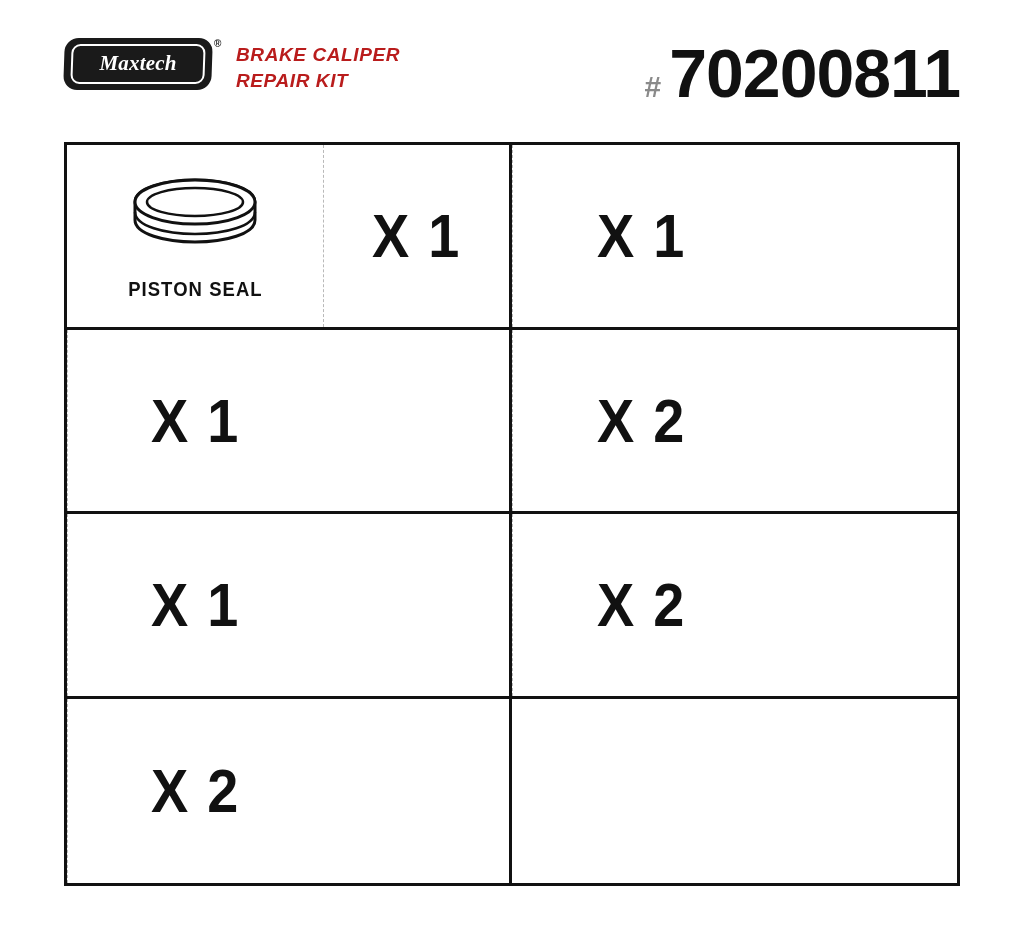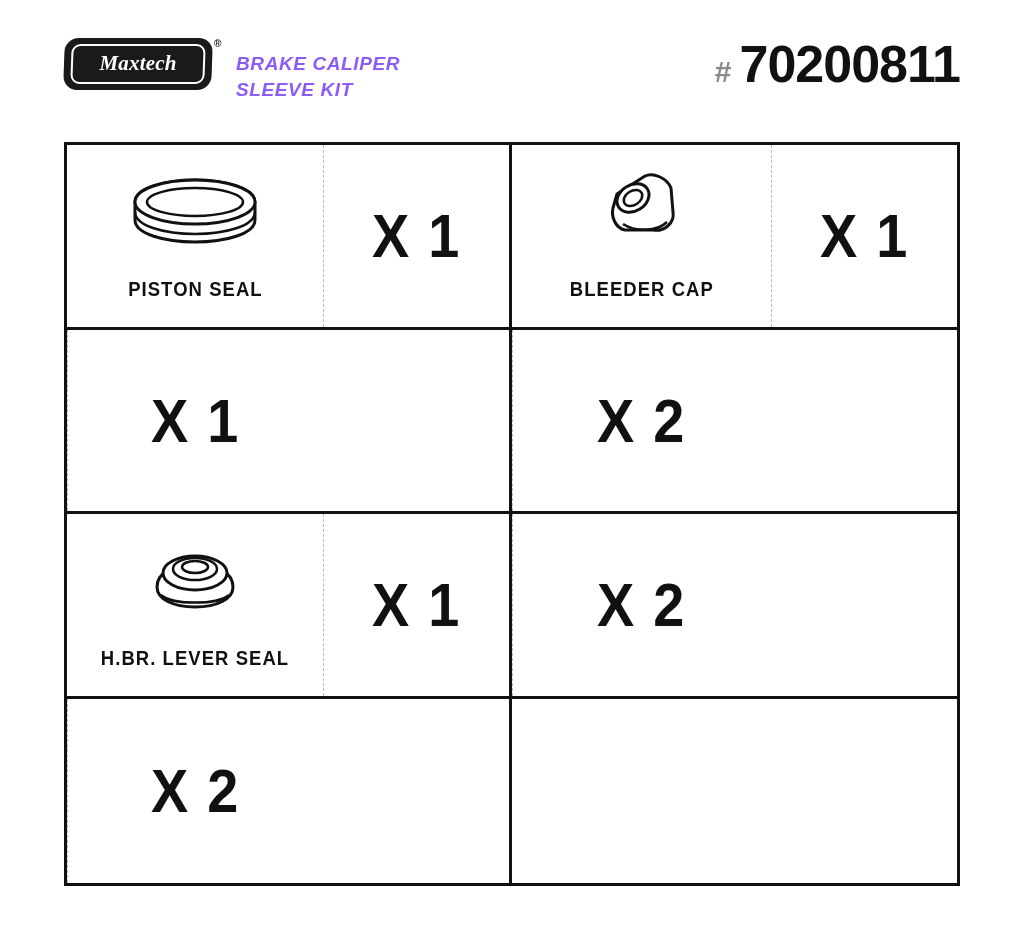--- a/index.html
+++ b/index.html
@@ -69,49 +69,49 @@
     left: 150px;
     top: 4px;
     font-size: 10px;
     font-weight: bold;
     color: #1a1a1a;
   }
 
   .kit-title {
     position: absolute;
     left: 172px;
-    top: 17px;
+    top: 8px;
     font-family: "Liberation Sans", sans-serif;
     font-style: italic;
     font-weight: bold;
     font-size: 19px;
     line-height: 26px;
     letter-spacing: 0.6px;
-    color: #8b5cf6;
+    color: #b91c1c;
   }
   .kit-title div { white-space: nowrap; }
 
   .part-number {
     position: absolute;
     right: 0;
     top: 0;
     display: flex;
     align-items: baseline;
     gap: 8px;
   }
   .hash {
     font-family: "Liberation Sans", sans-serif;
     font-weight: bold;
     font-size: 30px;
     color: #8a8a8a;
   }
   .pn-value {
     font-family: "Liberation Sans", sans-serif;
     font-weight: bold;
-    font-size: 52px;
+    font-size: 68px;
     letter-spacing: -1px;
     color: #111111;
   }
 
   
   .grid {
     position: absolute;
     left: 64px;
     top: 142px;
     width: 896px;
@@ -184,21 +184,21 @@
   <div class="header">
 
     <div class="brand-badge">
       <div class="brand-badge-inner"></div>
       <div class="brand-text">Maxtech</div>
     </div>
     <div class="brand-reg">®</div>
 
     <div class="kit-title">
       <div>BRAKE CALIPER</div>
-      <div>SLEEVE KIT</div>
+      <div>REPAIR KIT</div>
     </div>
 
     <div class="part-number">
       <span class="hash">#</span>
       <span class="pn-value">70200811</span>
     </div>
   </div>
 
   <div class="grid">
 
@@ -213,61 +213,38 @@
           </svg>
         </div>
         <div class="part-label">PISTON SEAL</div>
       </div>
       <div class="cell-qty">
         <span class="qty-text">X 1</span>
       </div>
     </div>
 
     <div class="cell b-bottom">
-      <div class="cell-main">
-        <div class="art">
-          <svg width="110" height="100" viewBox="0 0 110 100" fill="none" stroke="#111" stroke-width="3">
-            <path d="M30 30 L58 12 C66 8 80 14 84 24 L86 48 C88 60 76 68 66 66 L38 66 C28 64 24 52 26 44 Z" fill="#fff"></path>
-            <ellipse cx="46" cy="34" rx="17" ry="13" transform="rotate(-32 46 34)" fill="#fff" stroke-width="3"></ellipse>
-            <ellipse cx="46" cy="34" rx="10" ry="7" transform="rotate(-32 46 34)" fill="#fff" stroke-width="2.5"></ellipse>
-            <path d="M36 60 C48 68 70 68 80 58" stroke-width="2.5"></path>
-          </svg>
-        </div>
-        <div class="part-label">BLEEDER CAP</div>
-      </div>
       <div class="cell-qty">
         <span class="qty-text">X 1</span>
       </div>
     </div>
 
     <div class="cell b-right b-bottom">
       <div class="cell-qty">
         <span class="qty-text">X 1</span>
       </div>
     </div>
 
     <div class="cell b-bottom">
       <div class="cell-qty">
         <span class="qty-text">X 2</span>
       </div>
     </div>
 
     <div class="cell b-right b-bottom">
-      <div class="cell-main">
-        <div class="art">
-          <svg width="120" height="100" viewBox="0 0 120 100" fill="none" stroke="#111" stroke-width="3">
-            <path d="M22 54 C22 40 38 30 60 30 C82 30 98 40 98 54 C98 66 82 74 60 74 C38 74 22 66 22 54 Z" fill="#fff"></path>
-            <ellipse cx="60" cy="40" rx="32" ry="17" fill="#fff" stroke-width="3"></ellipse>
-            <ellipse cx="60" cy="36" rx="22" ry="11" fill="#fff" stroke-width="2.5"></ellipse>
-            <ellipse cx="60" cy="34" rx="13" ry="6" fill="#fff" stroke-width="2.5"></ellipse>
-            <path d="M26 62 C36 72 84 72 94 62" stroke-width="2.5"></path>
-          </svg>
-        </div>
-        <div class="part-label">H.BR. LEVER SEAL</div>
-      </div>
       <div class="cell-qty">
         <span class="qty-text">X 1</span>
       </div>
     </div>
 
     <div class="cell b-bottom">
       <div class="cell-qty">
         <span class="qty-text">X 2</span>
       </div>
     </div>

